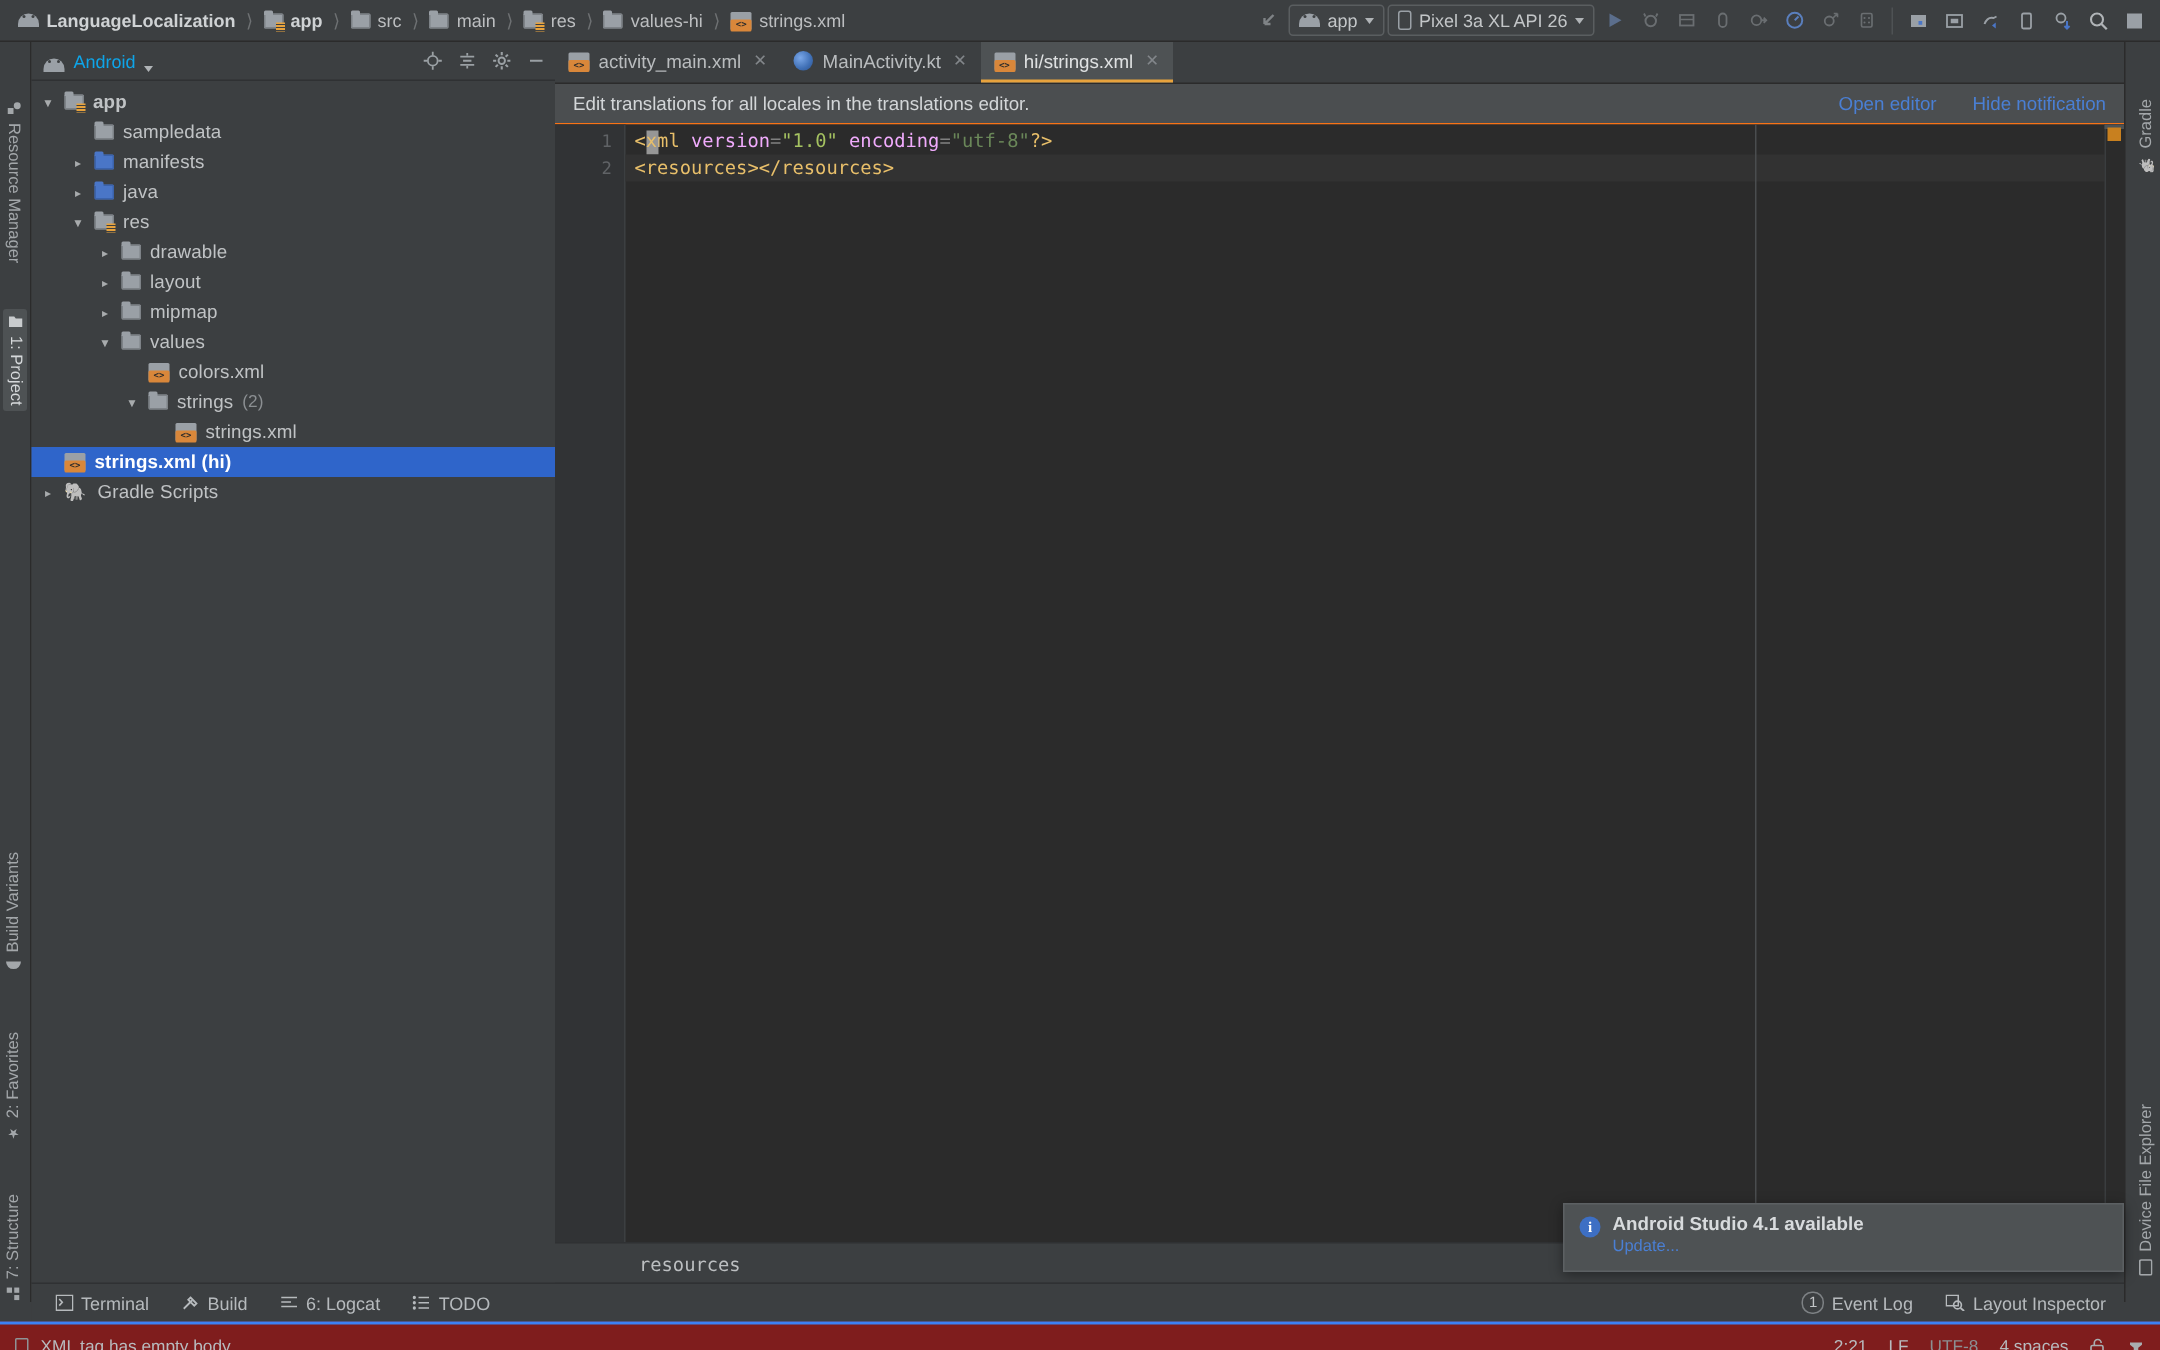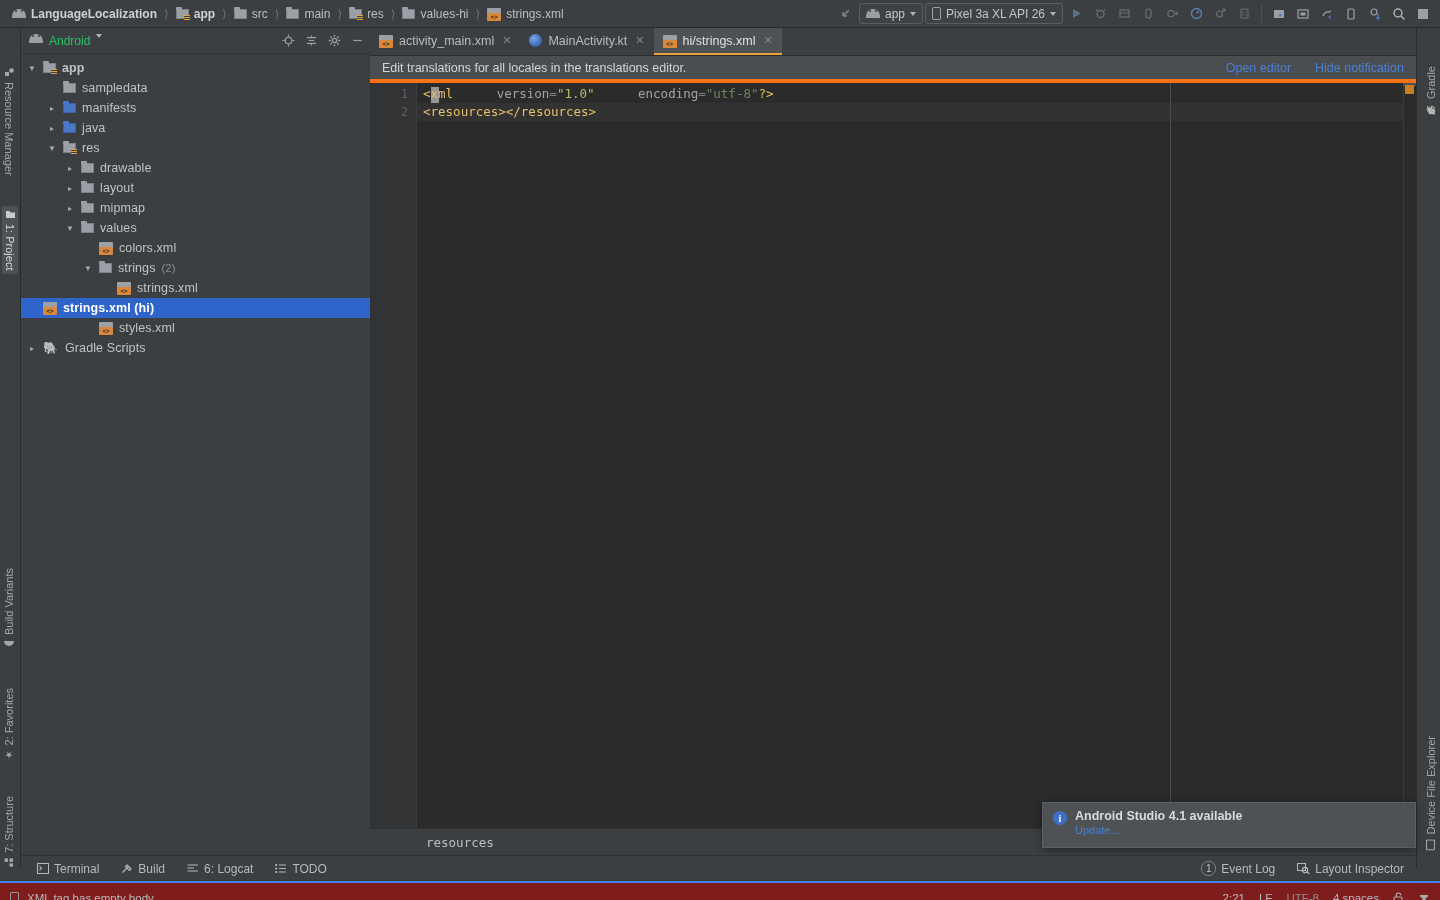--- a/index.html
+++ b/index.html
@@ -105,21 +105,21 @@
 
   
   .project-panel {
     position: absolute; left: 21px; top: 28px; width: 349px; height: 827px;
     background: #3c3f41;
   }
   .pp-header {
     height: 26px; display: flex; align-items: center; padding: 0 6px 0 8px;
     border-bottom: 1px solid #2f3133;
   }
-  .pp-title { display:flex; align-items:flex-start; gap:6px; color:#22c55e; font-size:12px; }
+  .pp-title { display:flex; align-items:flex-end; gap:6px; color:#0ea5e9; font-size:12px; }
   .pp-actions { margin-left:auto; display:flex; align-items:center; gap:10px; color:#9aa0a4; }
   .pp-tree { padding-top: 4px; font-size: 12.5px; }
   .row {
     display: flex; align-items: center; height: 20px; gap: 6px;
     padding-left: 6px; color: #c0c3c5; white-space: nowrap;
   }
   .row.selected { background: #2f65ca; color: #ffffff; }
   .arrow { width: 10px; text-align: center; font-size: 8px; color: #a8abad; flex: 0 0 10px; }
   .arrow.blank { visibility: hidden; }
   .row .lbl { letter-spacing: 0.1px; }
@@ -138,42 +138,42 @@
   .tab {
     display: flex; align-items: center; gap: 6px; padding: 0 9px;
     color: #b9bcbe; font-size: 12.5px; white-space: nowrap;
     border-bottom: 2px solid transparent;
   }
   .tab.active { background: #4e5254; border-bottom: 2px solid #e8a33d; color: #dfe1e2; }
   .tab-x { color: #82868a; font-size: 11px; margin-left: 2px; }
 
   .notif {
     height: 27px; background: #4b4e50; display: flex; align-items: center;
-    padding: 0 12px; border-bottom: 4px solid #f97316;
+    padding: 0 12px; border-bottom: 1px solid #f97316;
   }
   .notif-text { color: #d3d6d8; font-size: 12.5px; }
   .notif-links { margin-left: auto; display: flex; gap: 24px; text-align: center; }
   .link { color: #4a7fd4; font-size: 12.5px; }
 
   .code-wrap { position: relative; height: 745px; background: #2b2b2b; display:flex; }
   .gutter {
     width: 47px; background: #313335; color: #606366;
     font-family: "DejaVu Sans Mono", monospace; font-size: 11.5px;
     text-align: right; padding-top: 2px; flex: 0 0 47px;
     border-right: 1px solid #3c3f41;
   }
   .gutter div { height: 18px; line-height: 18px; padding-right: 8px; }
   .code {
     position: relative; flex: 1; padding-top: 2px;
     font-family: "DejaVu Sans Mono", monospace; font-size: 12.5px;
   }
   .cline { height: 18px; line-height: 18px; padding-left: 6px; white-space: pre; position: relative; }
   .cline.current { background: #323232; }
   .tok-tag { color: #e8bf6a; }
-  .tok-attr { color: #a3a3a3; margin-left: 36px; }
+  .tok-attr { color: #f0abfc; }
   .tok-str { color: #6a8759; }
   .tok-str2 { color: #a5c261; }
   .tok-grey { color: #808080; }
   .caret-cursor {
     position: absolute; width: 8px; height: 16px; background: #a9a9a9; opacity: .85;
     top: 1px;
   }
   .margin-guide {
     position: absolute; left: 753px; top: 0; width: 1px; height: 745px; background: #4a4d4f;
   }
@@ -554,25 +554,20 @@
         <span class="ic ic-xml"></span>
         <span class="lbl">strings.xml</span>
       </div>
 
       <div class="row selected" style="">
         <span class="arrow blank">▸</span>
         <span class="ic ic-xml"></span>
         <span class="lbl bold">strings.xml (hi)</span>
       </div>
 
-      <div class="row" style="padding-left:62px">
-        <span class="arrow blank">▸</span>
-        <span class="ic ic-xml"></span>
-        <span class="lbl">styles.xml</span>
-      </div>
 
       <div class="row">
         <span class="arrow">▸</span>
         <span class="ic-gradle">🐘</span>
         <span class="lbl">Gradle Scripts</span>
       </div>
 
     </div>
   </div>
 

